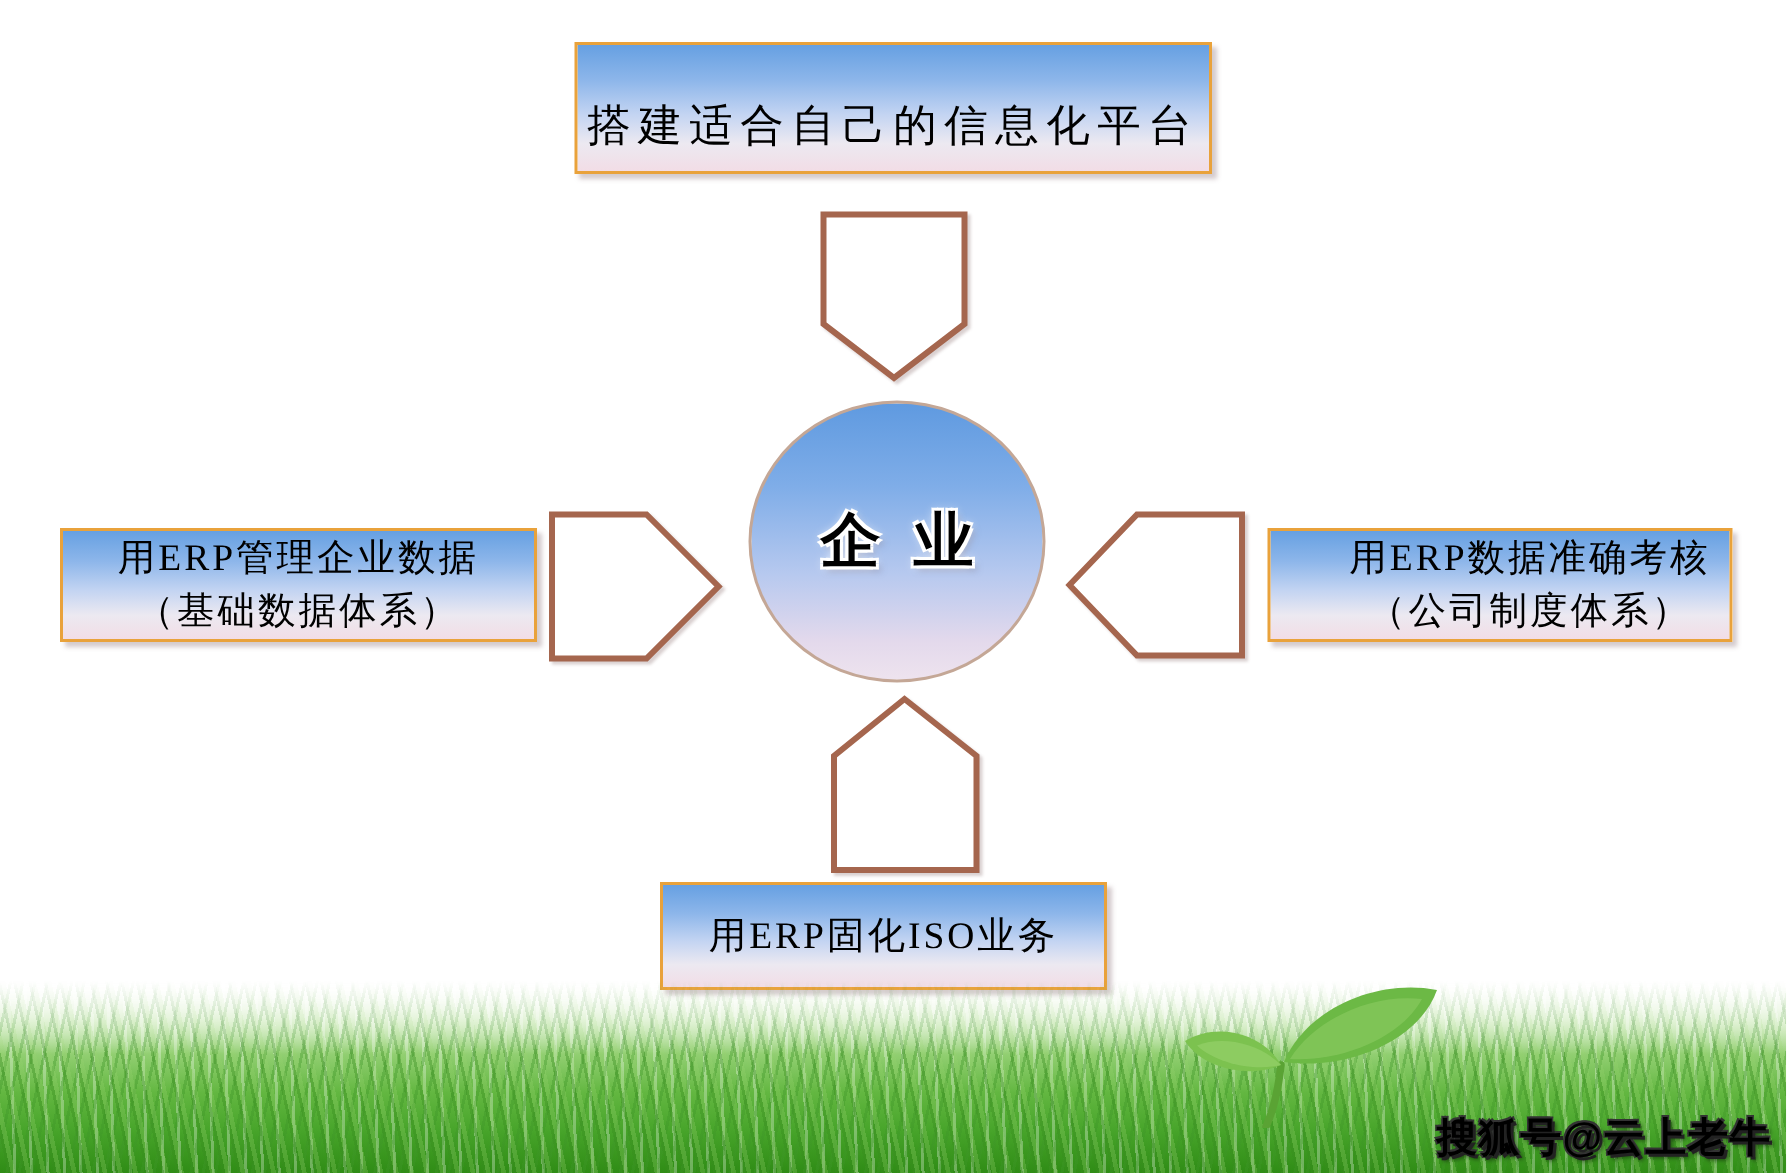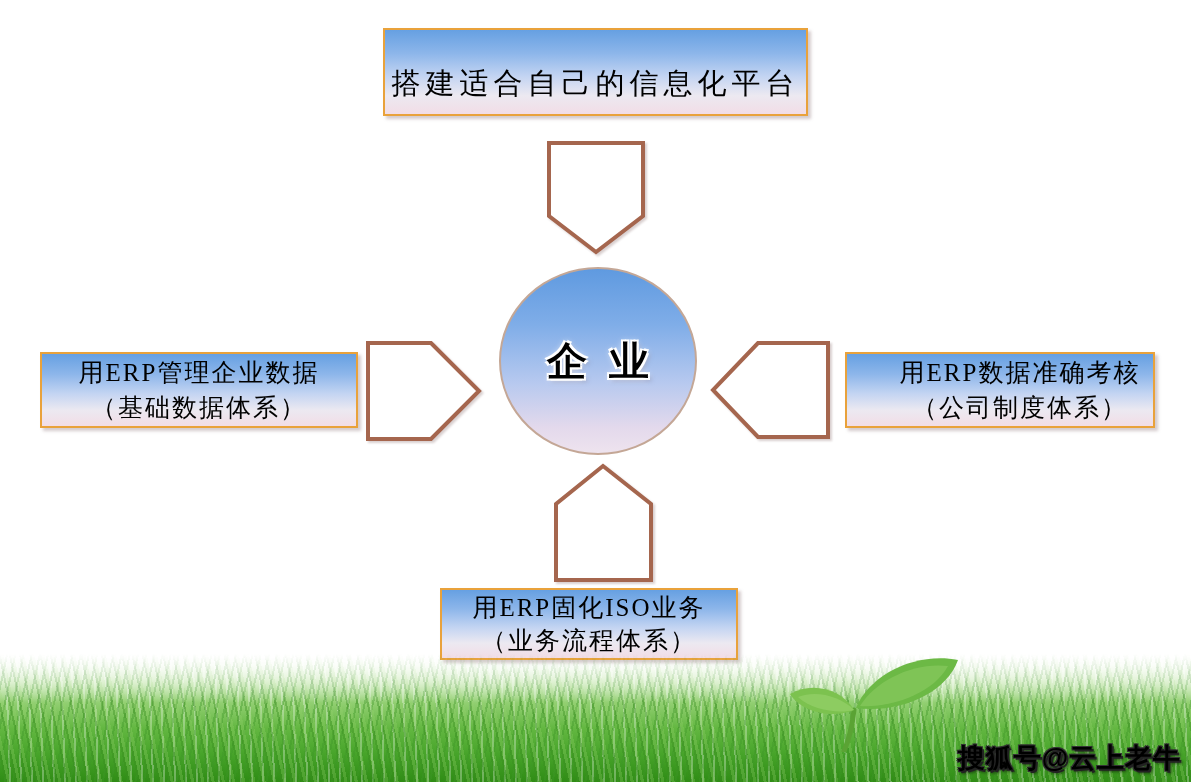--- a/index.html
+++ b/index.html
@@ -85,21 +85,20 @@
     <div class="bline">（基础数据体系）</div>
   </div>
 
   <div class="gbox box-right">
     <div class="bline">用ERP数据准确考核</div>
     <div class="bline">（公司制度体系）</div>
   </div>
 
   <div class="gbox box-bottom">
     <div class="bline">用ERP固化ISO业务</div>
-    <div class="bline">（业务流程体系）</div>
   </div>
 
   <svg class="arrow" style="left:545px; top:140px;" width="104" height="118" viewBox="0 0 104 118">
     <polygon points="4,3 98,3 98,76 51,112 4,76"></polygon>
   </svg>
 
   <svg class="arrow" style="left:365px; top:340px;" width="118" height="102" viewBox="0 0 118 102">
     <polygon points="3,3 66,3 114,51 66,99 3,99"></polygon>
   </svg>
 

